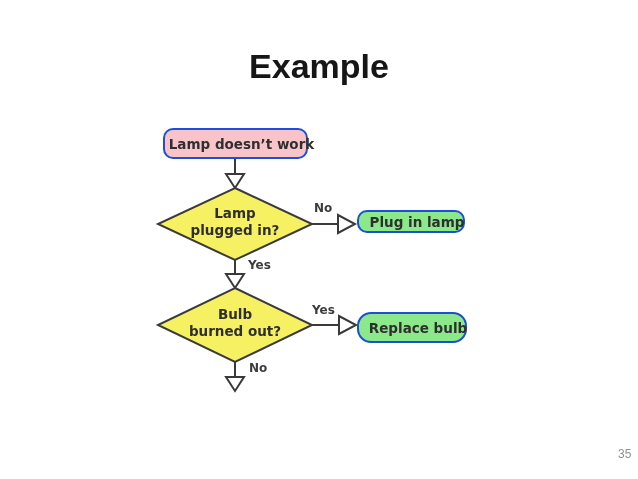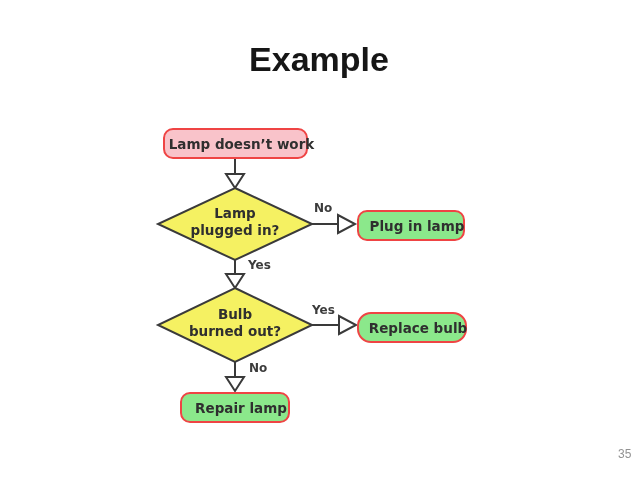--- a/index.html
+++ b/index.html
@@ -10,21 +10,21 @@
   .slide {
     position: relative;
     width: 638px;
     height: 479px;
     background: #ffffff;
     overflow: hidden;
     font-family: "Liberation Sans", sans-serif;
   }
   .slide-title {
     position: absolute;
-    top: 40px;
+    top: 47px;
     left: 0;
     right: 0;
     text-align: center;
     font-family: "Liberation Sans", sans-serif;
     font-size: 34px;
     font-weight: bold;
     color: #161616;
     letter-spacing: 0px;
   }
   .connector-layer {
@@ -45,34 +45,34 @@
   }
   .arrowhead {
     fill: #ffffff;
     stroke: #3a3a3a;
     stroke-width: 2;
     stroke-linejoin: miter;
   }
   .node {
     position: absolute;
     box-sizing: border-box;
-    border: 2px solid #ef4444;
+    border: 2px solid #1d4ed8;
     border-radius: 10px;
     display: flex;
     align-items: center;
     justify-content: center;
     font-family: "DejaVu Sans", sans-serif;
     font-size: 13.5px;
     font-weight: bold;
     color: #2f2f2f;
     white-space: nowrap;
     padding-left: 12px;
   }
   .node-start   { left: 163px; top: 128px; width: 145px; height: 31px; background: #f9c3ca; }
-  .node-plug    { left: 357px; top: 210px; width: 108px; height: 31px; background: #8be88b; }
+  .node-plug    { left: 357px; top: 210px; width: 108px; height: 23px; background: #8be88b; }
   .node-replace { left: 357px; top: 312px; width: 110px; height: 31px; background: #8be88b; border-radius: 14px; }
   .node-repair  { left: 180px; top: 392px; width: 110px; height: 31px; background: #8be88b; }
   .diamond-label {
     position: absolute;
     width: 150px;
     text-align: center;
     white-space: pre-line;
     line-height: 17px;
     font-family: "DejaVu Sans", sans-serif;
     font-size: 13.5px;
@@ -137,21 +137,20 @@
   <div class="diamond-label diamond-label-1">Lamp
 plugged in?</div>
 
   <div class="node node-plug">Plug in lamp</div>
 
   <div class="diamond-label diamond-label-2">Bulb
 burned out?</div>
 
   <div class="node node-replace">Replace bulb</div>
 
-  <div class="node node-repair">Repair lamp</div>
 
   <div class="edge-label edge-label-no1">No</div>
 
   <div class="edge-label edge-label-yes1">Yes</div>
 
   <div class="edge-label edge-label-yes2">Yes</div>
 
   <div class="edge-label edge-label-no2">No</div>
 
   <div class="page-number">35</div>

